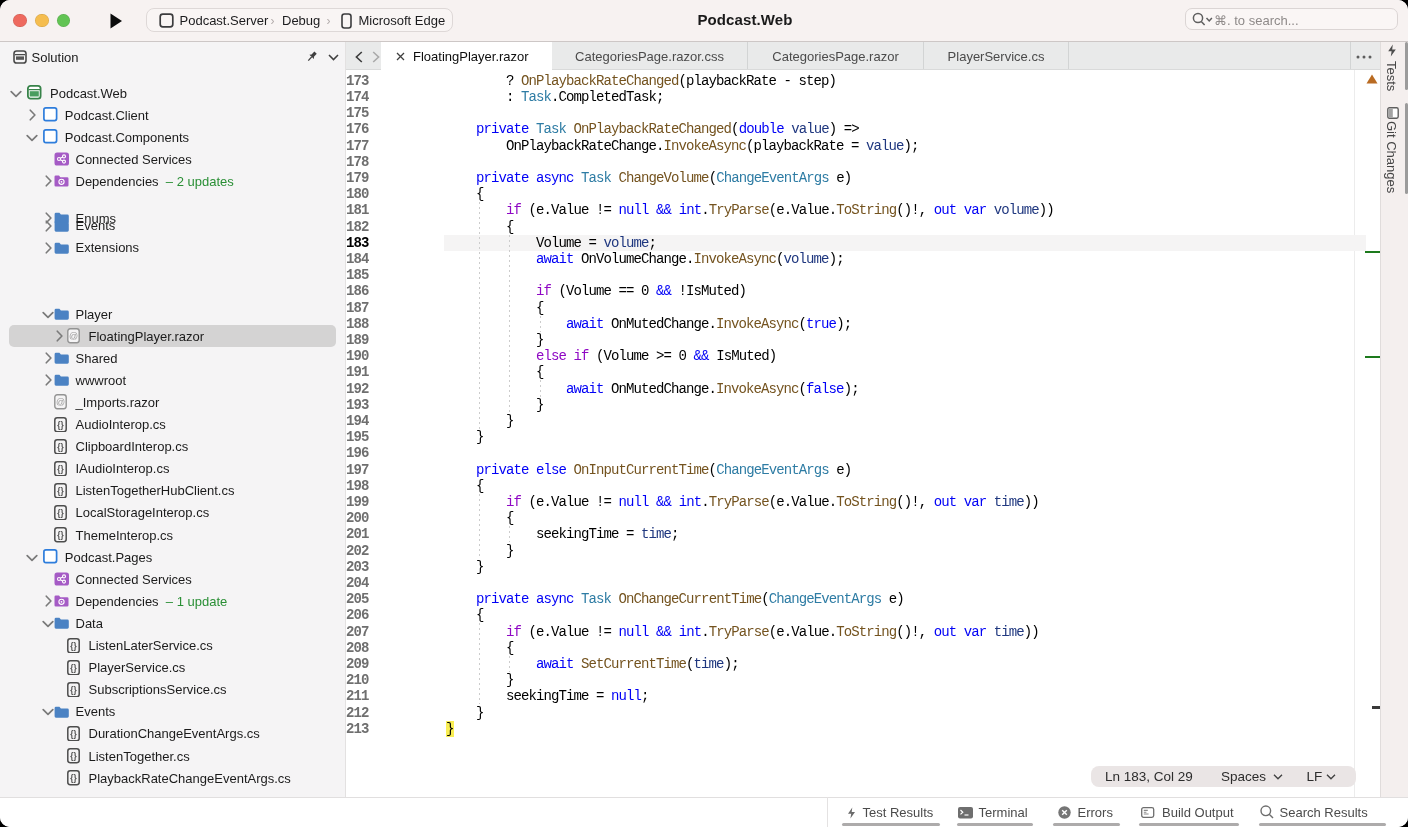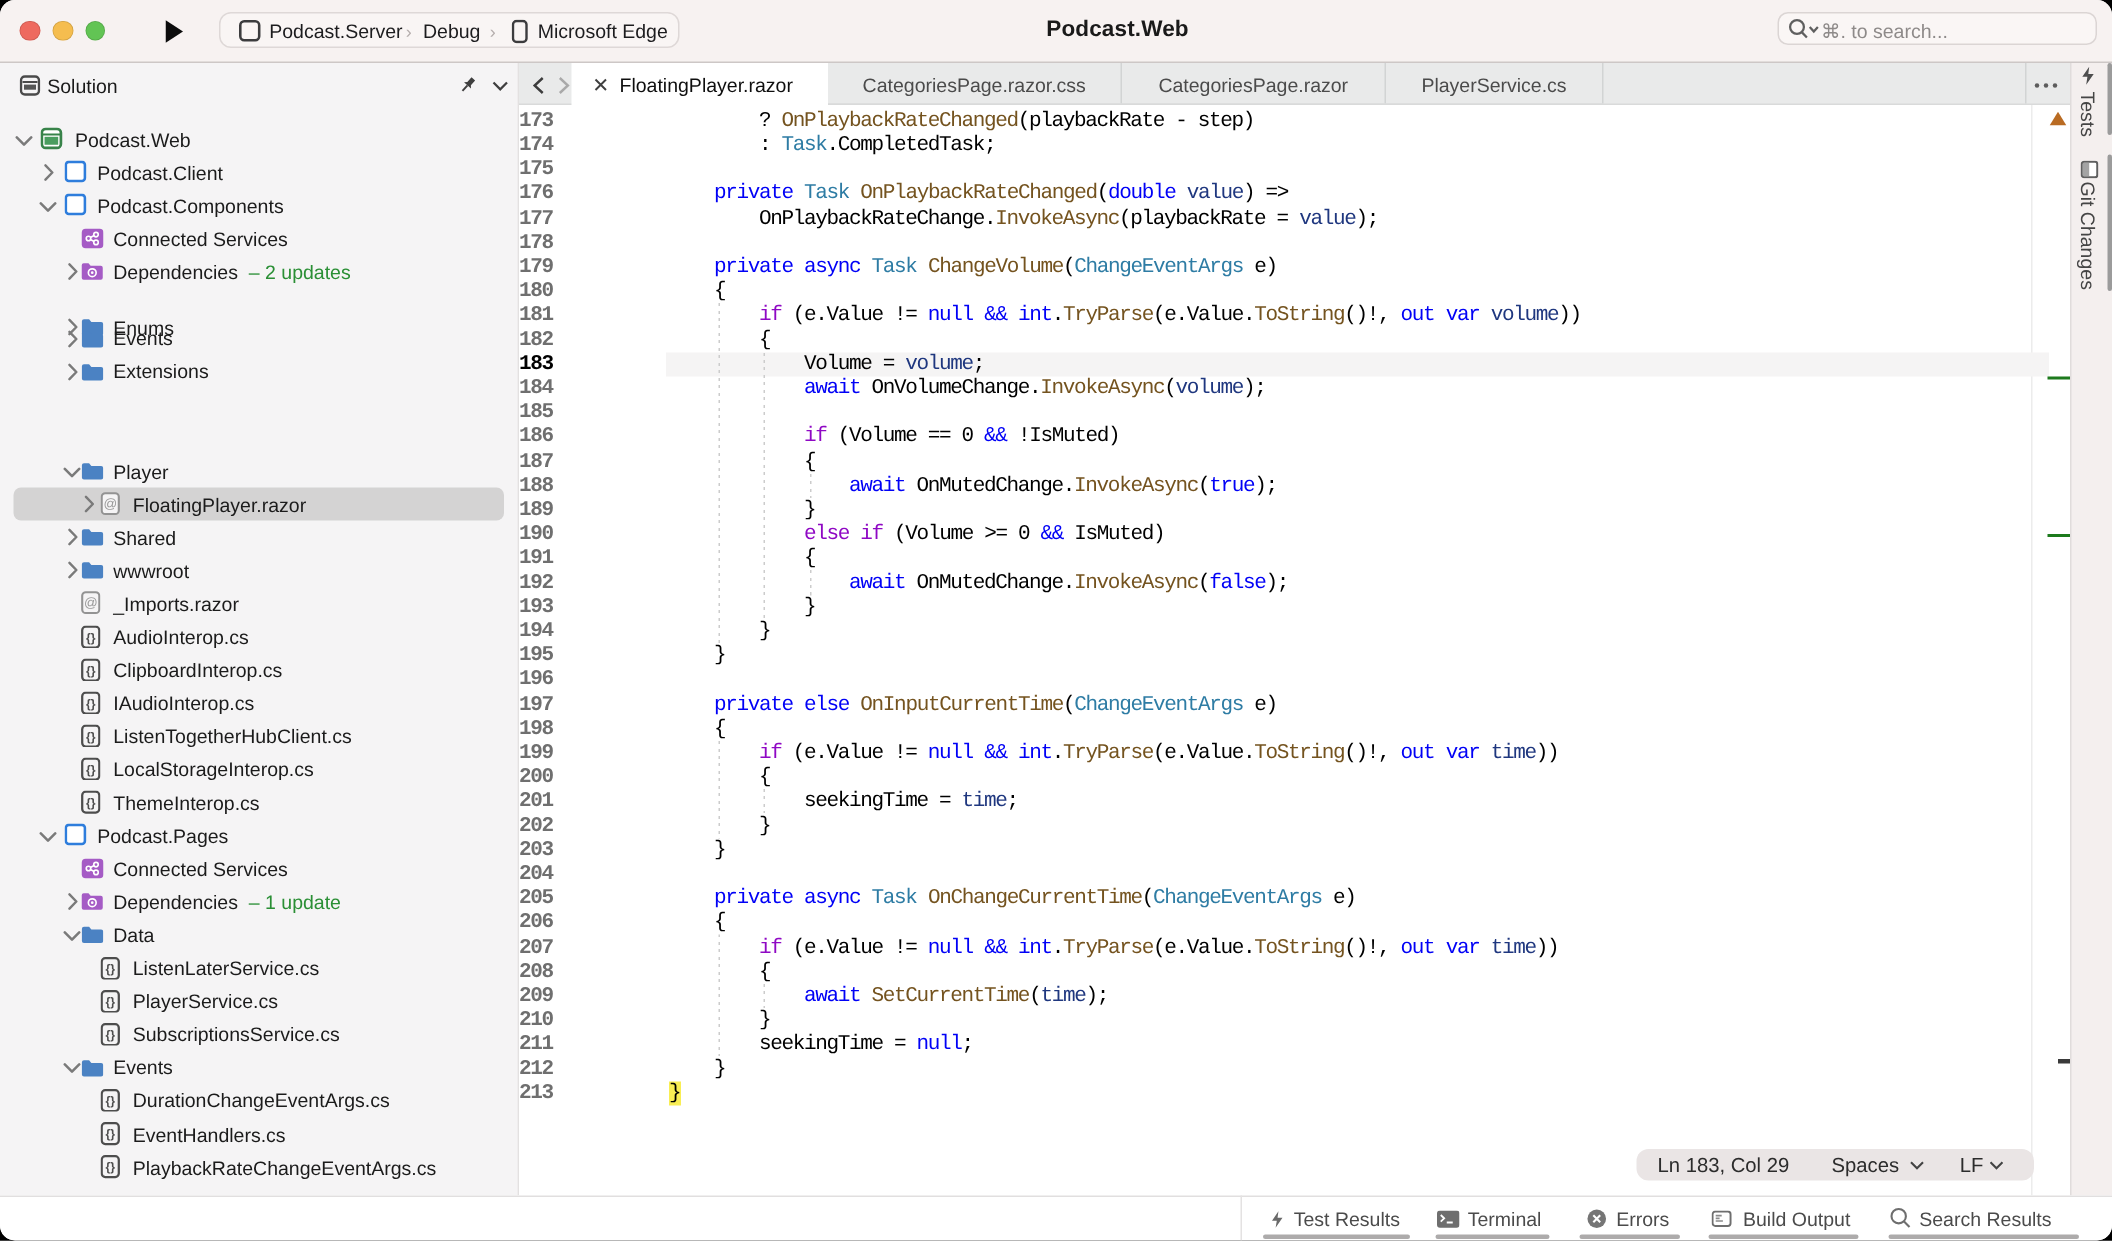--- a/index.html
+++ b/index.html
@@ -361,21 +361,21 @@
         <rect x="0.8" y="0.8" width="11.4" height="13.9" rx="2.4" fill="#f5f4f5" stroke="#4d4d4d" stroke-width="1.5"></rect>
         <text x="6.5" y="10.8" font-family="Liberation Sans" font-size="8.2" font-weight="700" fill="#4d4d4d" text-anchor="middle">{}</text>
       </svg>
       <span class="rowtxt" style="left:88.5px">DurationChangeEventArgs.cs</span>
     </div>
     <div class="row" style="top:745.0px">
       <svg class="abs" style="left:67px;top:3px" width="13" height="15.5" viewBox="0 0 13 15.5">
         <rect x="0.8" y="0.8" width="11.4" height="13.9" rx="2.4" fill="#f5f4f5" stroke="#4d4d4d" stroke-width="1.5"></rect>
         <text x="6.5" y="10.8" font-family="Liberation Sans" font-size="8.2" font-weight="700" fill="#4d4d4d" text-anchor="middle">{}</text>
       </svg>
-      <span class="rowtxt" style="left:88.5px">EventHandlers.cs</span>
+      <span class="rowtxt" style="left:88.5px">ListenTogether.cs</span>
     </div>
     <div class="row" style="top:767.1px">
       <svg class="abs" style="left:67px;top:3px" width="13" height="15.5" viewBox="0 0 13 15.5">
         <rect x="0.8" y="0.8" width="11.4" height="13.9" rx="2.4" fill="#f5f4f5" stroke="#4d4d4d" stroke-width="1.5"></rect>
         <text x="6.5" y="10.8" font-family="Liberation Sans" font-size="8.2" font-weight="700" fill="#4d4d4d" text-anchor="middle">{}</text>
       </svg>
       <span class="rowtxt" style="left:88.5px">PlaybackRateChangeEventArgs.cs</span>
     </div>
     <div class="abs editor"></div>
     <div class="abs lane"></div>

